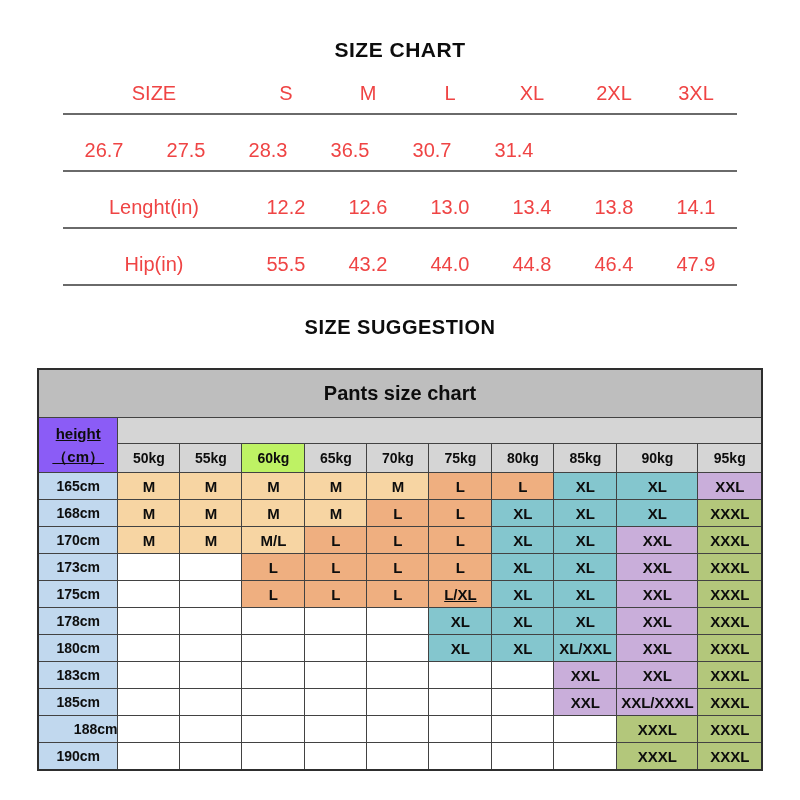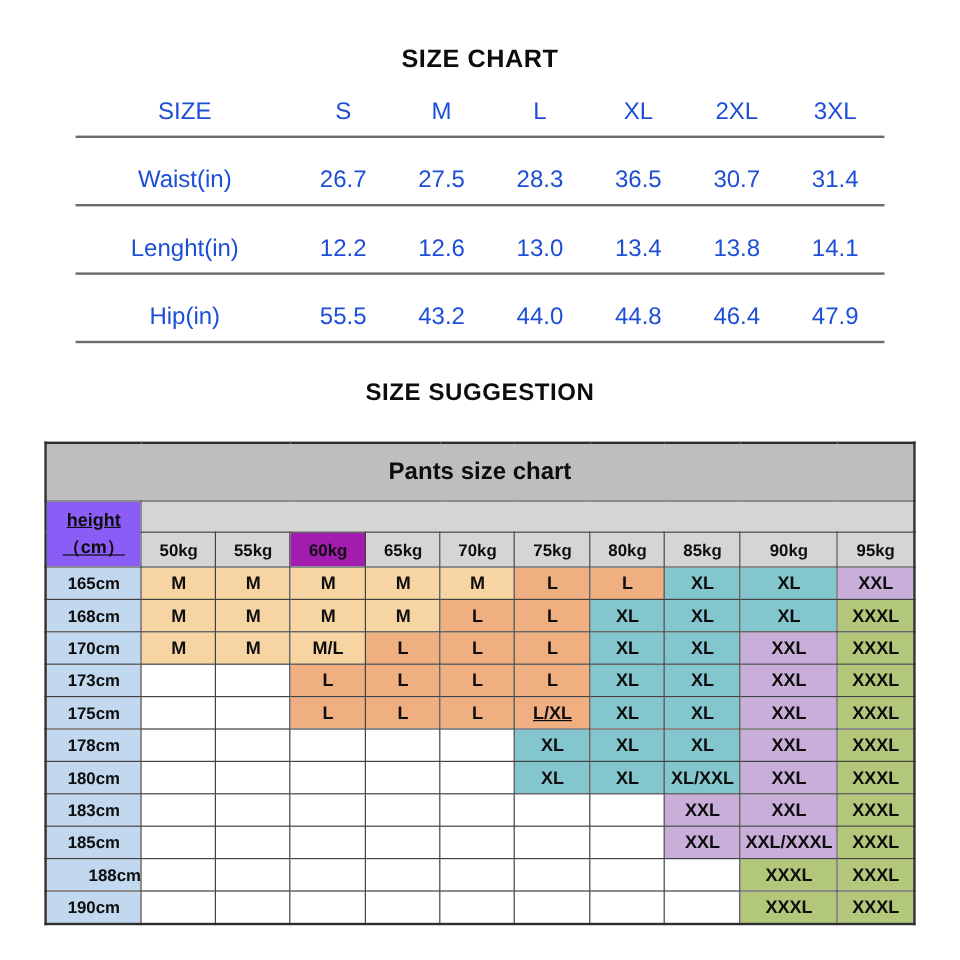--- a/index.html
+++ b/index.html
@@ -29,21 +29,21 @@
     align-items: flex-end;
     height: 46px;
     padding-bottom: 9px;
     border-bottom: 2px solid #6a6a6a;
   }
   .spec-row.header { height: 42px; }
   .spec-row .cell {
     text-align: center;
     font-size: 20px;
     line-height: 1.1;
-    color: #1d4ed8;
+    color: #ef4444;
     white-space: nowrap;
   }
   .spec-row .label { width: 27%; }
   .spec-row .val  { width: 12.1666%; }
 
   
   h2.sub-title {
     margin: 30px 0 0 0;
     text-align: center;
     font-size: 20px;
@@ -87,21 +87,20 @@
         <div class="cell label">SIZE</div>
         <div class="cell val">S</div>
         <div class="cell val">M</div>
         <div class="cell val">L</div>
         <div class="cell val">XL</div>
         <div class="cell val">2XL</div>
         <div class="cell val">3XL</div>
       </div>
     <div id="spec-rows">
         <div class="spec-row">
-          <div class="cell label">Waist(in)</div>
           <div class="cell val">26.7</div>
           <div class="cell val">27.5</div>
           <div class="cell val">28.3</div>
           <div class="cell val">36.5</div>
           <div class="cell val">30.7</div>
           <div class="cell val">31.4</div>
         </div>
         <div class="spec-row">
           <div class="cell label">Lenght(in)</div>
           <div class="cell val">12.2</div>
@@ -143,21 +142,21 @@
         <tr class="r-title">
           <th colspan="11" style="background: rgb(190, 190, 190);">Pants size chart</th>
         </tr>
         <tr class="r-strip">
           <th rowspan="2" style="background: #8b5cf6; text-decoration: underline;">height<br>（cm）</th>
           <td colspan="10" style="background: rgb(213, 213, 213);"></td>
         </tr>
         <tr class="r-kg">
           <th style="background: rgb(213, 213, 213);">50kg</th>
           <th style="background: rgb(213, 213, 213);">55kg</th>
-          <th style="background: #a21caf;">60kg</th>
+          <th style="background: #bef264;">60kg</th>
           <th style="background: rgb(213, 213, 213);">65kg</th>
           <th style="background: rgb(213, 213, 213);">70kg</th>
           <th style="background: rgb(213, 213, 213);">75kg</th>
           <th style="background: rgb(213, 213, 213);">80kg</th>
           <th style="background: rgb(213, 213, 213);">85kg</th>
           <th style="background: rgb(213, 213, 213);">90kg</th>
           <th style="background: rgb(213, 213, 213);">95kg</th>
         </tr>
         <tr class="r-data">
           <th style="background: rgb(193, 216, 238);">165cm</th>

